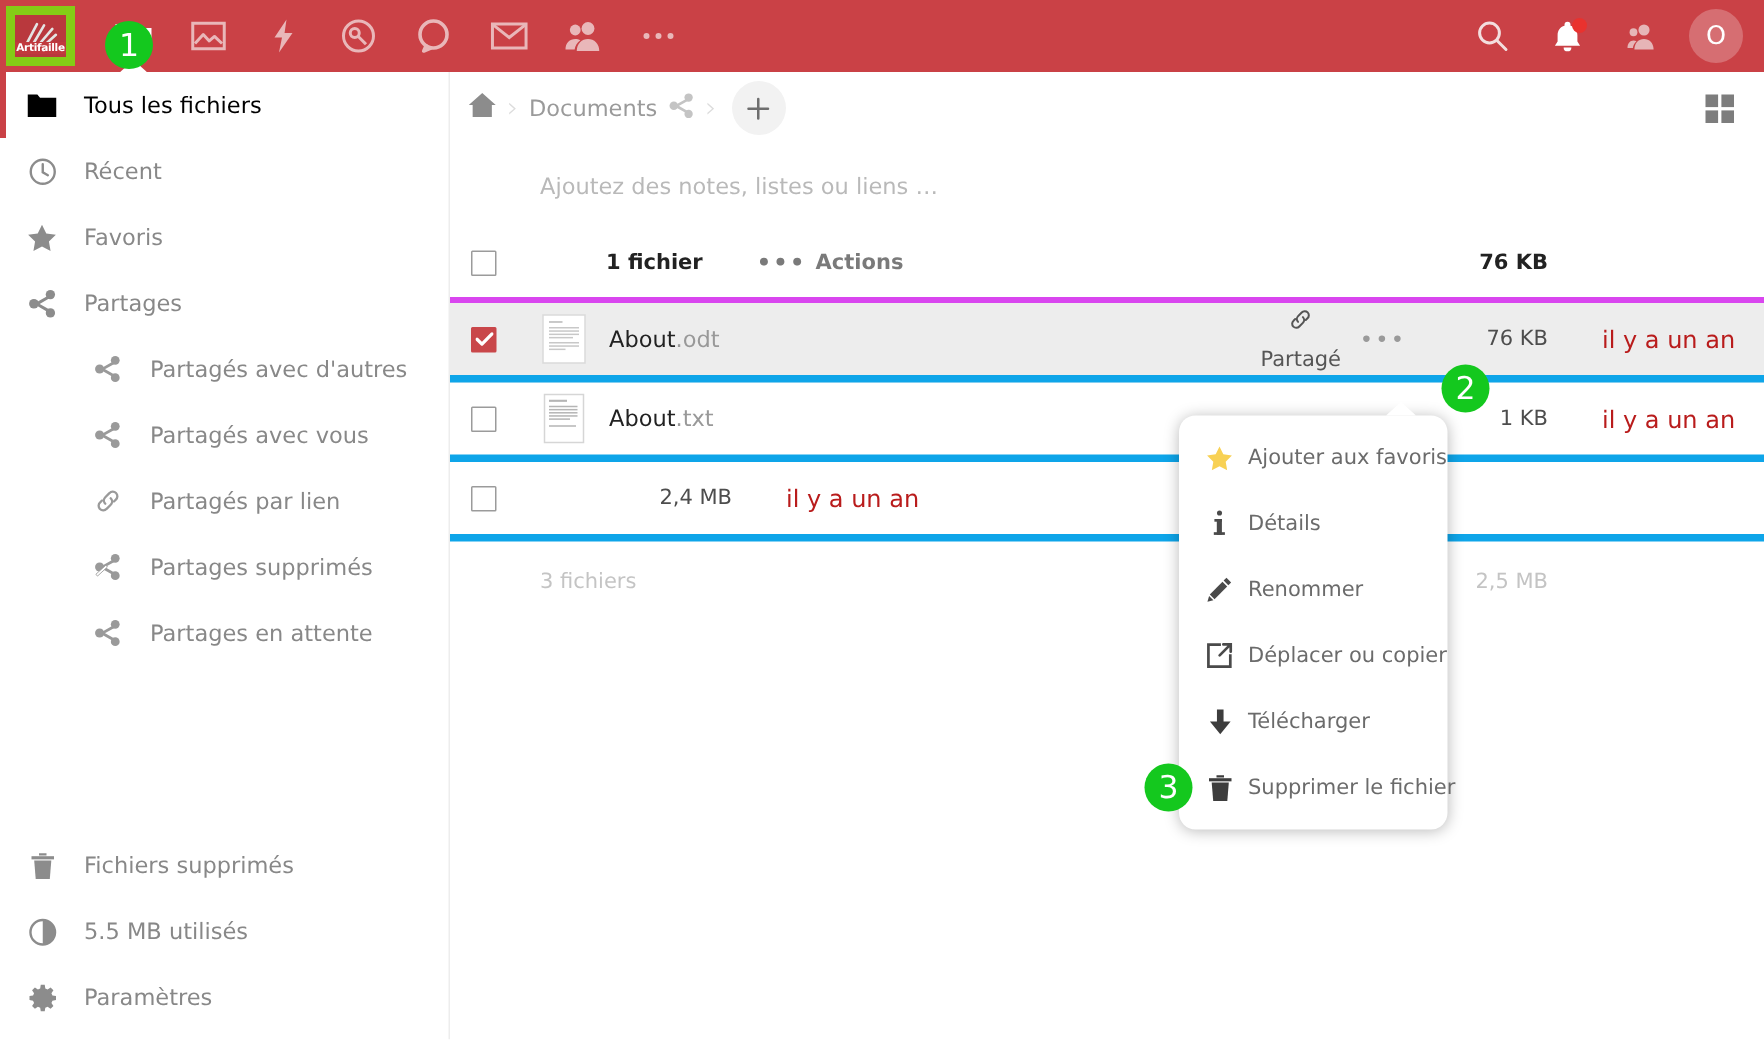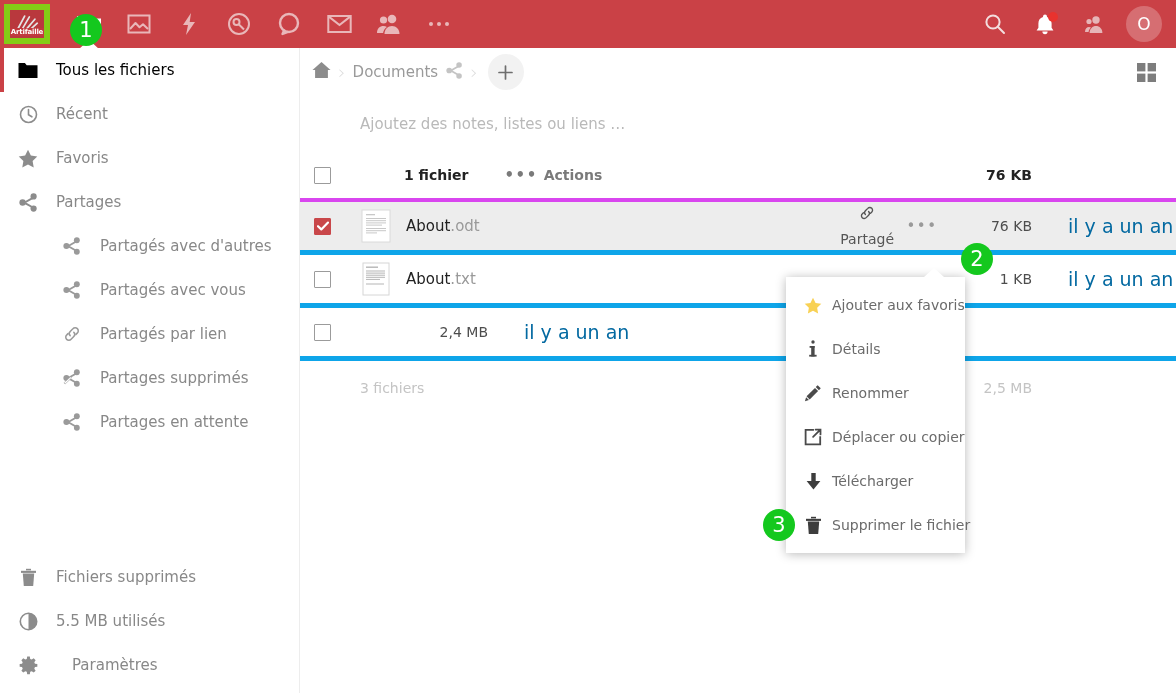--- a/index.html
+++ b/index.html
@@ -149,21 +149,21 @@
     margin-left: 36px; color: #7a7a7a; font-size: 14px; font-weight: bold;
     display: flex; align-items: center; cursor: pointer;
   }
   .dots3 { letter-spacing: 1.5px; margin-right: 6px; font-size: 15px; }
   .size-cell {
     width: 110px; flex: none; text-align: right; padding-right: 18px;
     font-size: 14px; color: #4d4d4d;
   }
   .th-size { font-weight: bold; color: #222; }
   .date-cell {
-    width: 126px; flex: none; font-size: 19px; color: #0369a1;
+    width: 126px; flex: none; font-size: 16px; color: #b91c1c;
     padding-left: 18px;
   }
 
   .row {
     display: flex; align-items: center; height: 53px;
     padding-left: 14px; border-bottom: 5px solid #0ea5e9;
     position: relative; cursor: pointer;
   }
   .row.selected { background: #ededed; }
   .thumb {
@@ -189,21 +189,21 @@
   }
   .summary-name { flex: 1; margin-left: 46px; }
   .summary-size { width: 110px; text-align: right; padding-right: 18px; }
   .summary-date { width: 126px; padding-left: 18px; }
 
   
   .popup {
     position: absolute; left: 786px; top: 277px;
     width: 179px;
     background: #fff;
-    border-radius: 0;
+    border-radius: 11px;
     box-shadow: 0 1px 10px rgba(0,0,0,0.28);
     padding: 6px 0;
     z-index: 40;
   }
   .popup::before {
     content: ""; position: absolute; top: -9px; right: 21px;
     border-left: 10px solid transparent;
     border-right: 10px solid transparent;
     border-bottom: 9px solid #fff;
   }
@@ -475,21 +475,21 @@
       </div>
       <div class="side-item">
         <span class="si-icon">
           <svg width="19" height="19" viewBox="0 0 19 19">
             <circle cx="9.5" cy="9.5" r="8.2" fill="none" stroke="#8c8c8c" stroke-width="1.6"></circle>
             <path d="M9.5 9.5 L9.5 1.3 A8.2 8.2 0 0 1 9.5 17.7 Z" fill="#8c8c8c"></path>
           </svg>
         </span>
         <span class="si-label">5.5 MB utilisés</span>
       </div>
-      <div class="side-item" style="margin-bottom:6px;gap:16px;">
+      <div class="side-item" style="margin-bottom:6px;">
         <span class="si-icon">
           <svg width="19" height="19" viewBox="0 0 20 20" fill="#8c8c8c">
             <path d="M10 6.4 a3.6 3.6 0 1 0 0 7.2 a3.6 3.6 0 0 0 0-7.2 z m0 2 a1.6 1.6 0 1 1 0 3.2 a1.6 1.6 0 0 1 0-3.2 z"></path>
             <path d="M8.6 0.6 h2.8 l.4 2.5 1.6 .7 2.1-1.4 2 2 -1.4 2.1 .7 1.6 2.5 .4 v2.8 l-2.5 .4 -.7 1.6 1.4 2.1 -2 2 -2.1-1.4 -1.6 .7 -.4 2.5 H8.6 l-.4-2.5 -1.6-.7 -2.1 1.4 -2-2 1.4-2.1 -.7-1.6 -2.5-.4 V8.5 l2.5-.4 .7-1.6 -1.4-2.1 2-2 2.1 1.4 1.6-.7 z"></path>
           </svg>
         </span>
         <span class="si-label">Paramètres</span>
       </div>
     </div>
   </div>

